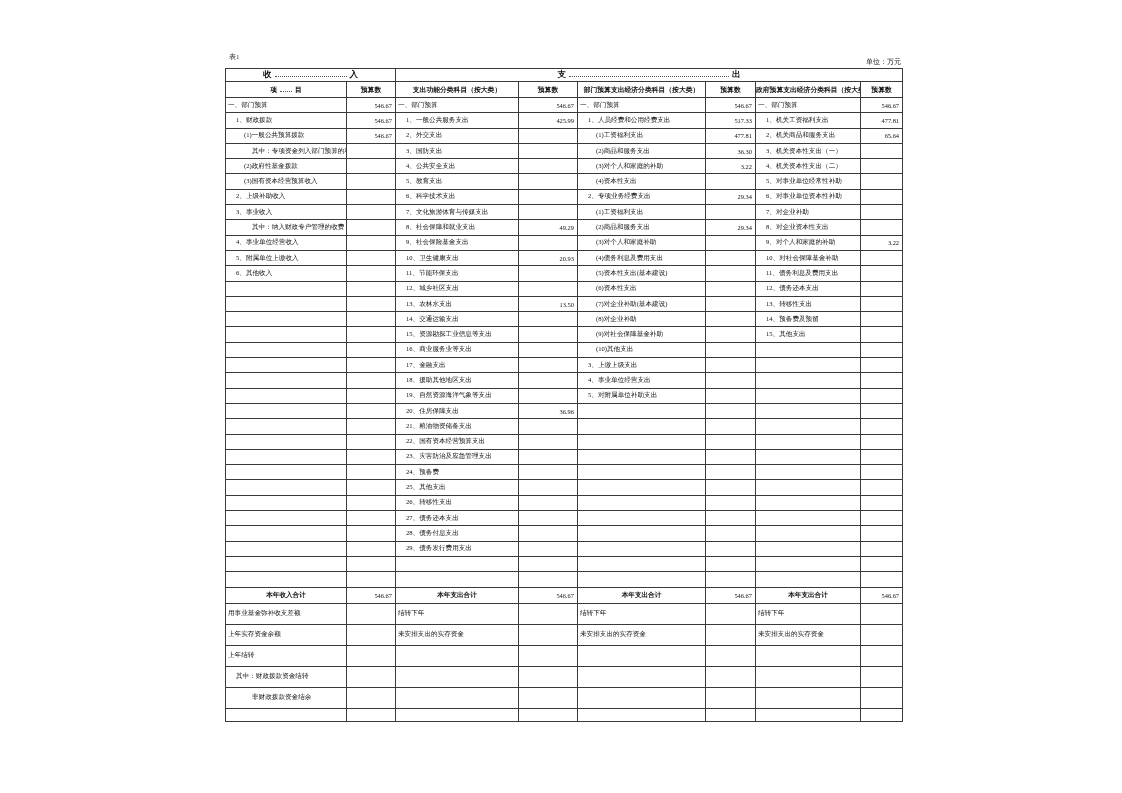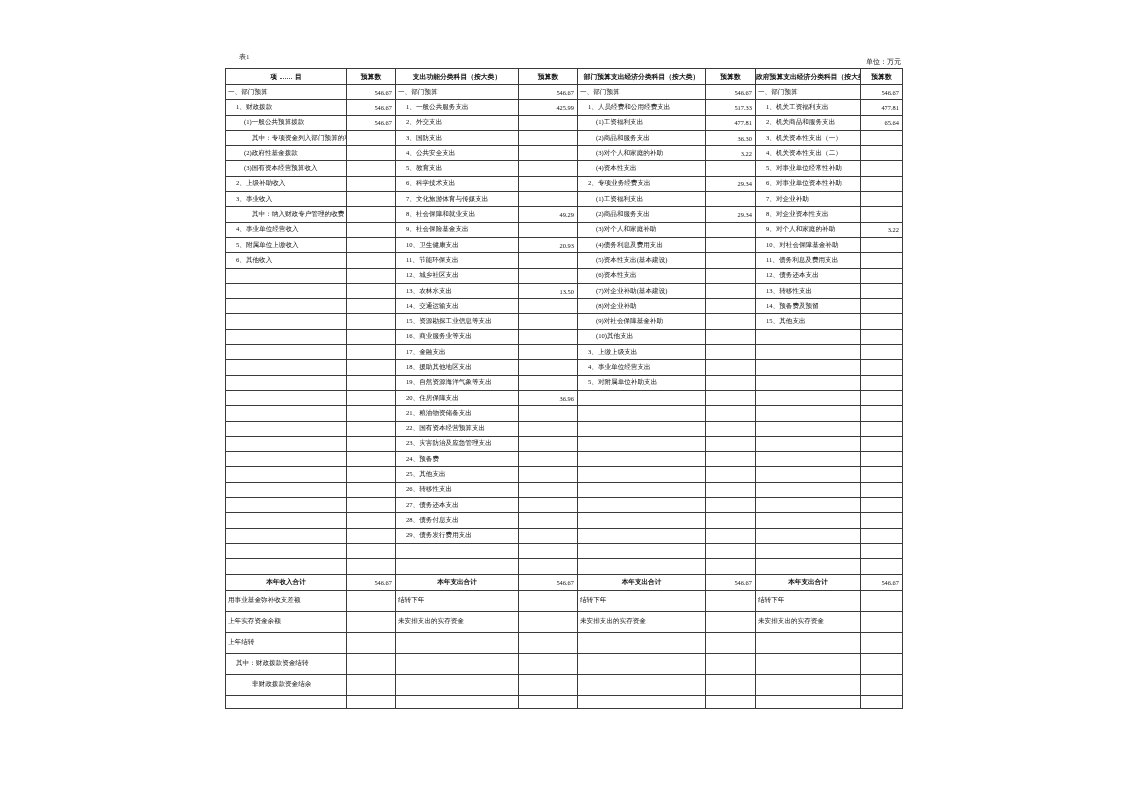--- a/index.html
+++ b/index.html
@@ -3,21 +3,21 @@
 <meta charset="utf-8">
 <style>
   html,body{margin:0;padding:0;}
   body{
     width:1122px;height:793px;background:#ffffff;position:relative;
     font-family:"Liberation Serif","DejaVu Serif",serif;color:#111;
     -webkit-font-smoothing:antialiased;
   }
   .page{position:absolute;left:0;top:0;width:1122px;height:793px;background:#fff;overflow:hidden;}
   .sheet{position:absolute;left:225px;top:50px;width:677px;}
-  .sheet-label{position:absolute;left:14px;top:3px;font-size:7px;color:#333;line-height:8px;text-align:right;}
+  .sheet-label{position:absolute;left:4px;top:3px;font-size:7px;color:#333;line-height:8px;text-align:right;}
   .title{text-align:center;font-size:14px;font-weight:bold;margin:14px 0 0 0;line-height:16px;letter-spacing:1px;}
   .unit-note{text-align:right;font-size:7px;line-height:9px;margin:8px 1px 1px 0;}
   table{border-collapse:collapse;table-layout:fixed;width:677px;}
   th,td{border:1px solid #3a3a3a;overflow:hidden;white-space:nowrap;padding:0;vertical-align:middle;}
   thead .grp{height:12px;font-size:8.5px;font-weight:bold;text-align:center;}
   thead .colhead th{height:15px;font-size:6.8px;font-weight:bold;text-align:center;}
   tbody tr{height:15.3px;}
   td.lbl{font-size:6.6px;text-align:left;padding:0 2px;}
   td.val{font-size:6.4px;text-align:right;padding:0 3px;}
   #summary-rows tr{height:21px;}
@@ -44,20 +44,28 @@
         <col style="width:121px">
           <col style="width:49px">
         <col style="width:123px">
           <col style="width:59px">
         <col style="width:128px">
           <col style="width:50px">
         <col style="width:105px">
           <col style="width:42px">
       </colgroup>
       <thead>
+        <tr class="grp">
+          <th colspan="2" class="grp">
+            <span>收</span><span class="leader w-md"></span><span>入</span>
+          </th>
+          <th colspan="6" class="grp">
+            <span>支</span><span class="leader w-lg"></span><span>出</span>
+          </th>
+        </tr>
         <tr class="colhead">
           <th>
             <span>项</span><span class="leader w-sm"></span><span>目</span>
           </th>
           <th>预算数</th>
           <th>支出功能分类科目（按大类）</th>
           <th>预算数</th>
           <th>部门预算支出经济分类科目（按大类）</th>
           <th>预算数</th>
           <th>政府预算支出经济分类科目（按大类）</th>

